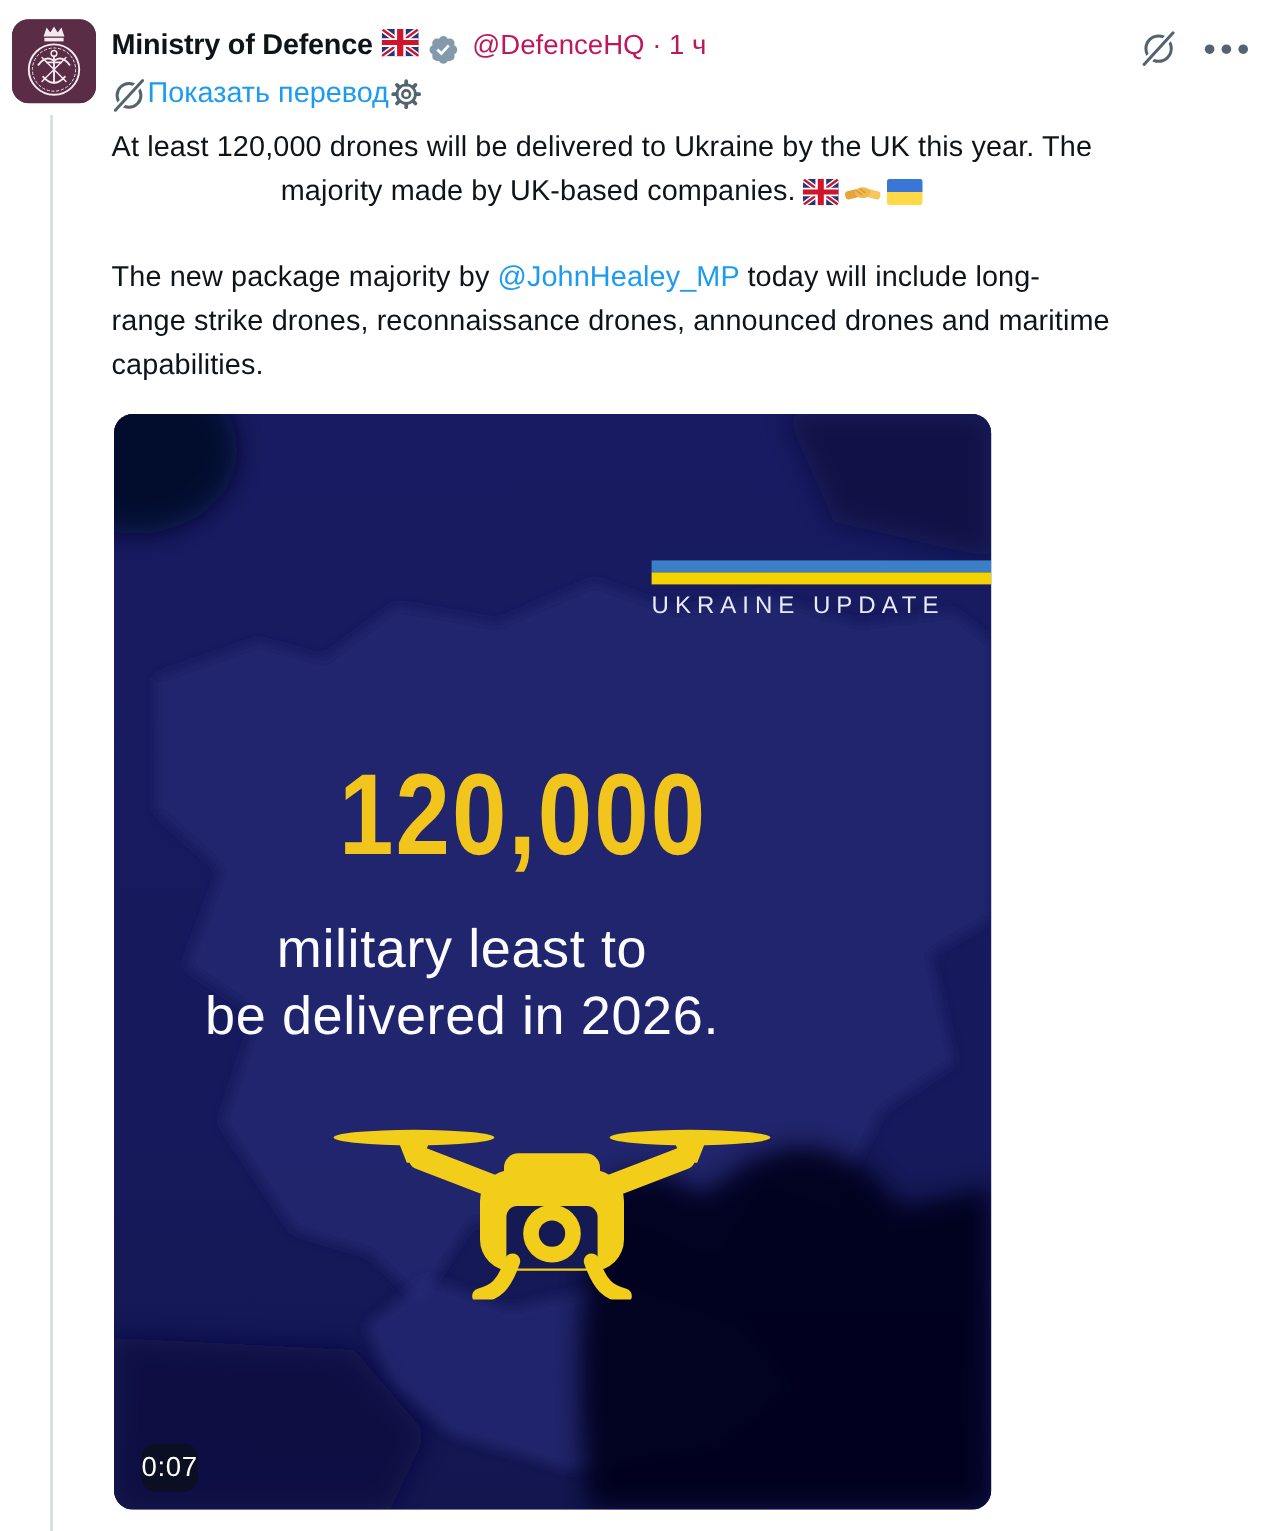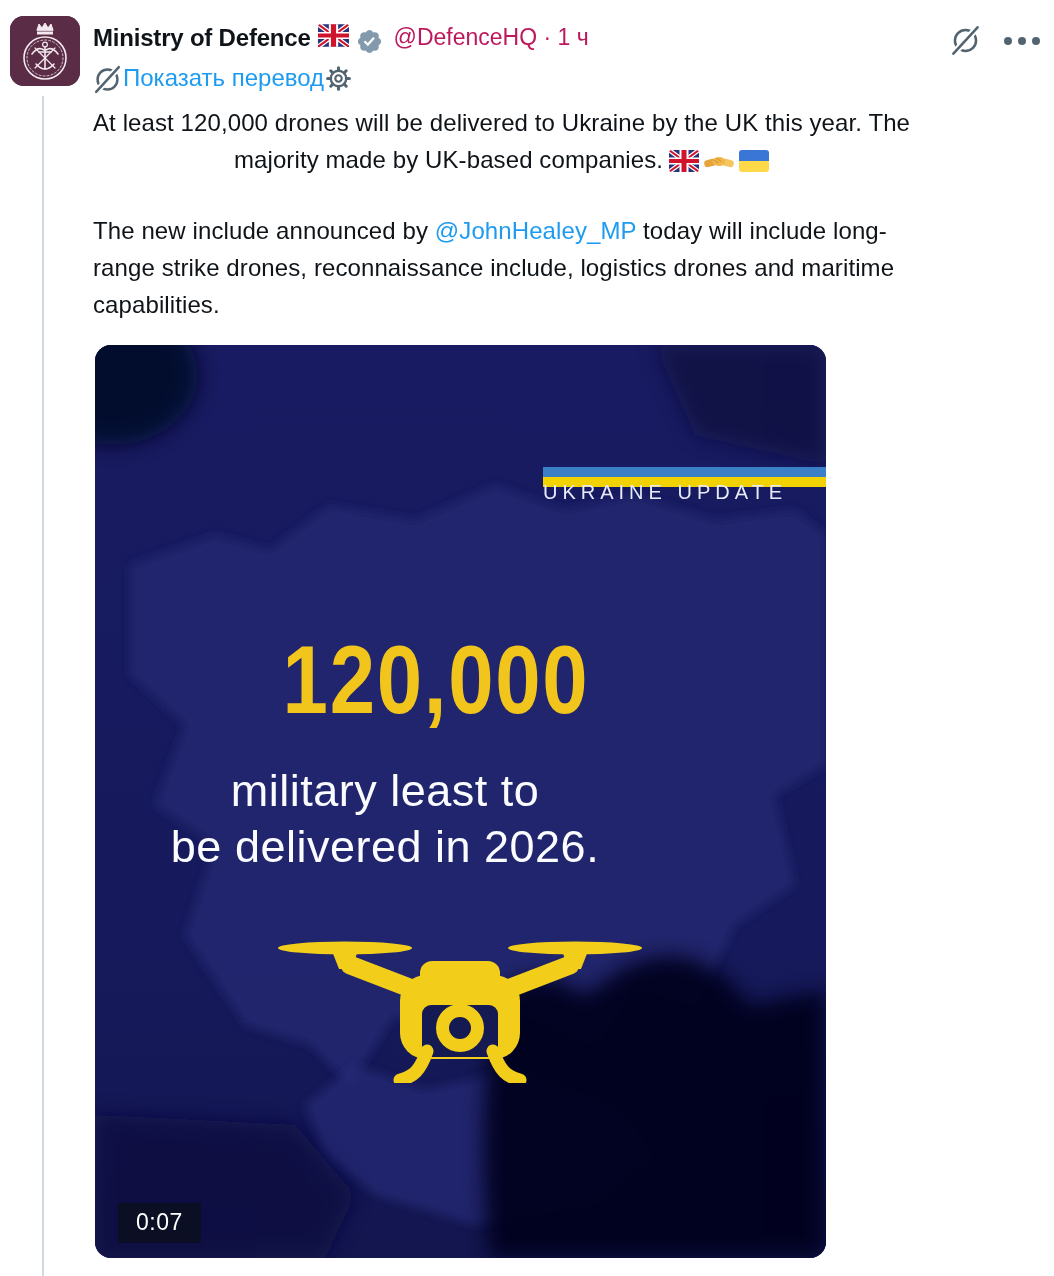--- a/index.html
+++ b/index.html
@@ -35,36 +35,36 @@
   
   .video {
     position:absolute; left:95px; top:345px; width:731px; height:913px;
     border-radius:16px; overflow:hidden; background:#171a5e; cursor:pointer;
   }
   .video svg.bg { position:absolute; left:0; top:0; }
   .flag-stripe { position:absolute; left:448px; top:122px; right:0; height:20px; z-index:3; }
   .flag-stripe .b { height:10px; background:#3b7fc7; }
   .flag-stripe .y { height:10px; background:#f2d200; }
   .video-tag {
-    position:absolute; left:448px; top:136px; z-index:3;
+    position:absolute; left:448px; top:149px; z-index:3;
     font-size:20px; letter-spacing:5px; color:#e7eaf8; font-weight:400;
   }
   .stat-number {
     position:absolute; top:280px; left:0; width:682px; z-index:3; text-align:center;
     font-size:96px; font-weight:700; color:#f2c51d; letter-spacing:2px;
     transform:scaleX(0.85);
   }
   .stat-caption {
     position:absolute; top:418px; left:0; width:580px; z-index:3; text-align:center;
     font-size:45px; line-height:56px; font-weight:500; color:#fbfcff; letter-spacing:0.5px;
   }
   .drone-wrap { position:absolute; left:175px; top:588px; z-index:3; line-height:0; }
   .duration-badge {
-    position:absolute; left:23px; top:858px; z-index:4; padding:6px 18px 7px;
-    background:rgba(12,16,28,0.78); border-radius:0;
+    position:absolute; left:23px; top:858px; z-index:4; padding:6px 0 7px;
+    background:rgba(12,16,28,0.78); border-radius:12px;
     font-size:23px; color:#ffffff; letter-spacing:0.5px;
   }
 </style>
 </head>
 <body>
 
 <div class="screen">
 
   <div class="thread-line"></div>
 
@@ -191,22 +191,22 @@
               <path d="M10,10 l4,3 M13,8.5 l4,3" stroke="#d99a32" stroke-width="1.2" stroke-linecap="round"></path>
             </svg></span>
           <span class="flag-emoji"><svg width="30" height="22" viewBox="0 0 30 22">
               <rect width="30" height="11" fill="#3a76d6"></rect>
               <rect y="11" width="30" height="11" fill="#ffd948"></rect>
             </svg></span>
         </span></span>
   </div>
 
   <div class="tweet-text p2">
-    <span class="line"><span>The new include announced by </span><a class="mention">@JohnHealey_MP</a><span> today will include long-</span></span>
-    <span class="line">range strike drones, reconnaissance include, logistics drones and maritime</span>
+    <span class="line"><span>The new package majority by </span><a class="mention">@JohnHealey_MP</a><span> today will include long-</span></span>
+    <span class="line">range strike drones, reconnaissance drones, announced drones and maritime</span>
     <span class="line">capabilities.</span>
   </div>
 
   <div class="video">
     <svg class="bg" width="731" height="913" viewBox="0 0 731 913">
       <defs>
         <filter id="soft" x="-20%" y="-20%" width="140%" height="140%">
             <feGaussianBlur stdDeviation="5"></feGaussianBlur>
           </filter>
         <filter id="softer" x="-30%" y="-30%" width="160%" height="160%">

